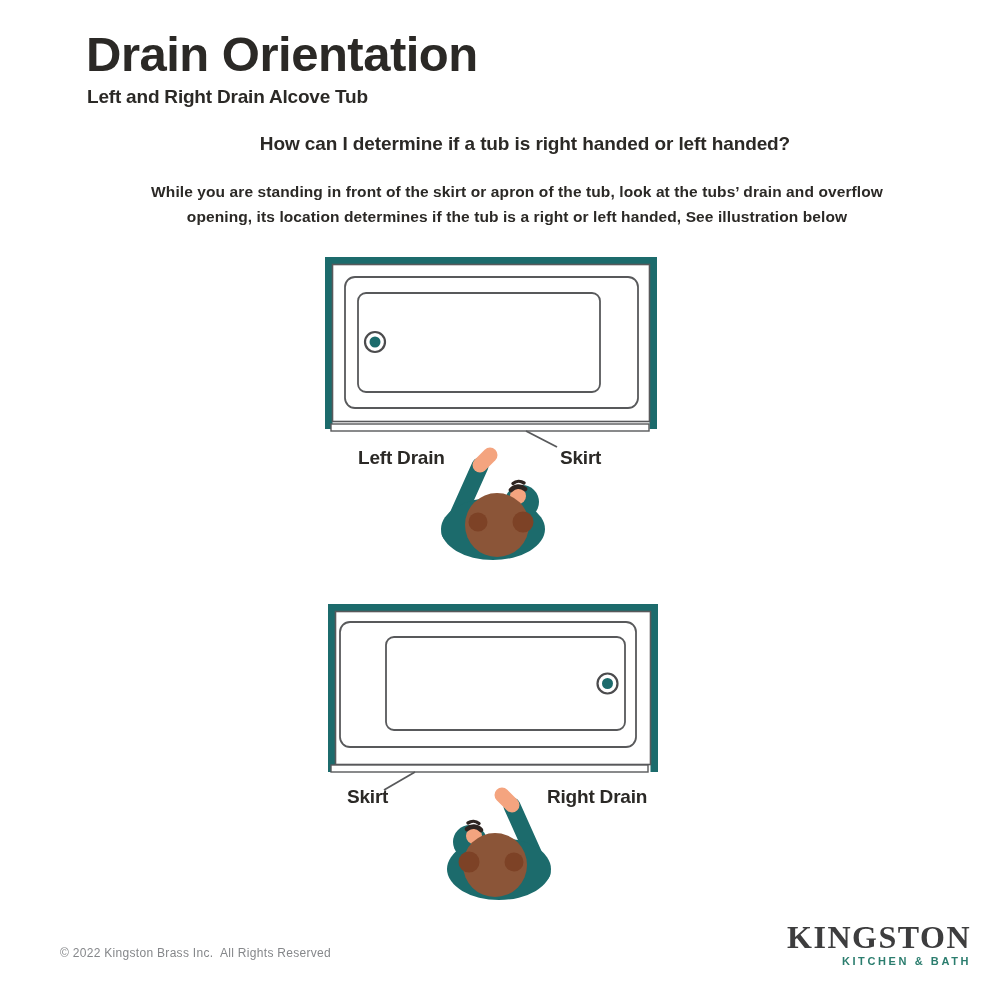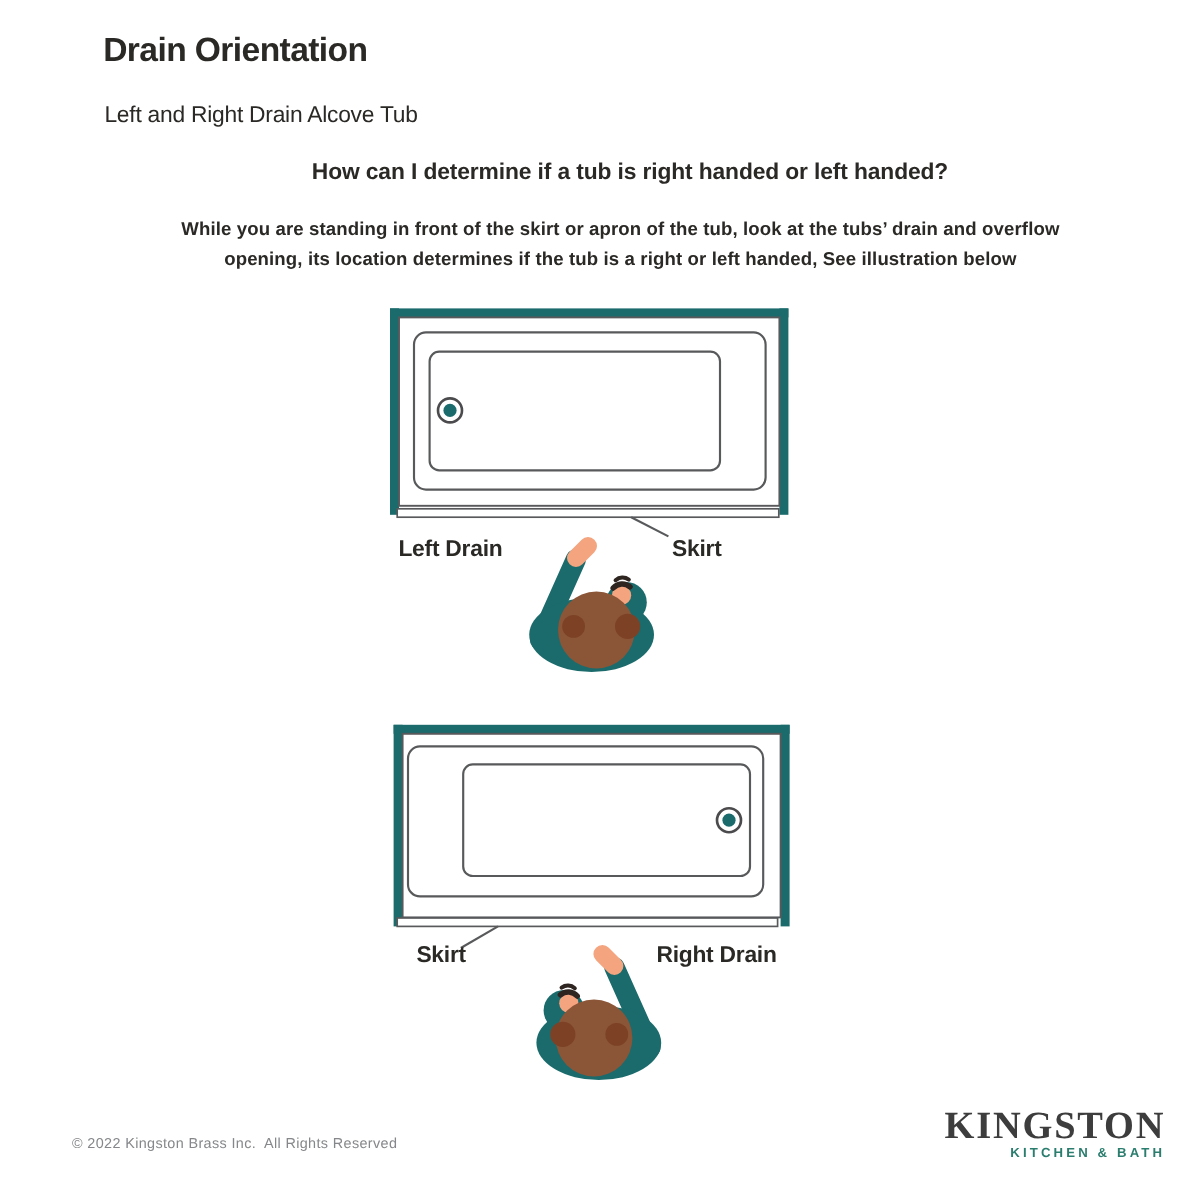--- a/index.html
+++ b/index.html
@@ -9,26 +9,26 @@
     height: 1000px;
     background: #ffffff;
     overflow: hidden;
     font-family: "Liberation Sans", sans-serif;
     color: var(--text-dark, #2b2926);
   }
   .abs { position: absolute; }
 
   .title {
     left: 86px; top: 26px;
-    font-size: 28px; font-weight: 800; letter-spacing: -0.5px;
+    font-size: 49px; font-weight: 800; letter-spacing: -0.5px;
     color: var(--text-dark, #2b2926);
   }
   .subtitle {
     left: 87px; top: 86px;
-    font-size: 19px; font-weight: 400; letter-spacing: -0.2px;
+    font-size: 19px; font-weight: 700; letter-spacing: -0.2px;
   }
   .question {
     left: 50px; top: 133px; width: 950px;
     text-align: center;
     font-size: 19px; font-weight: 700; letter-spacing: -0.1px;
   }
   .bodytext {
     left: 34px; top: 179px; width: 966px;
     text-align: center;
     font-size: 15.5px; font-weight: 700; letter-spacing: 0.1px;
@@ -99,21 +99,21 @@
     <rect class="teal-bar" x="25" y="12" width="332" height="7.5"></rect>
     <rect class="teal-bar" x="349.5" y="12" width="7.5" height="172"></rect>
     <rect class="deck" x="32.5" y="19.5" width="317" height="157"></rect>
     <rect class="rim" x="45" y="32" width="293" height="131" rx="10"></rect>
     <rect class="basin" x="58" y="48" width="242" height="99" rx="8"></rect>
     <circle class="drain-ring" cx="75" cy="97" r="10"></circle>
     <circle class="drain-dot" cx="75" cy="97" r="5.5"></circle>
     <rect class="skirt-bar" x="31" y="179" width="318" height="7"></rect>
     <line class="leader" x1="226" y1="186" x2="257" y2="202"></line>
   </svg>
-  <div class="diagram-label" style="left:332px; top:447px;">Left Drain</div>
+  <div class="diagram-label" style="left:358px; top:447px;">Left Drain</div>
   <div class="diagram-label" style="left:560px; top:447px;">Skirt</div>
 
   <svg class="abs" style="left:430px; top:445px;" width="140" height="125" viewBox="0 0 140 125">
     <g id="person-shape">
       <path class="arm" d="M 20 88 L 50 21"></path>
       <path class="hand" d="M 50 20 L 60 10"></path>
       <ellipse class="body-blob" cx="63" cy="84" rx="52" ry="31"></ellipse>
       <circle class="body-blob" cx="92" cy="57" r="17"></circle>
       <g>
         <circle class="watch-fist" cx="88" cy="51" r="8"></circle>

